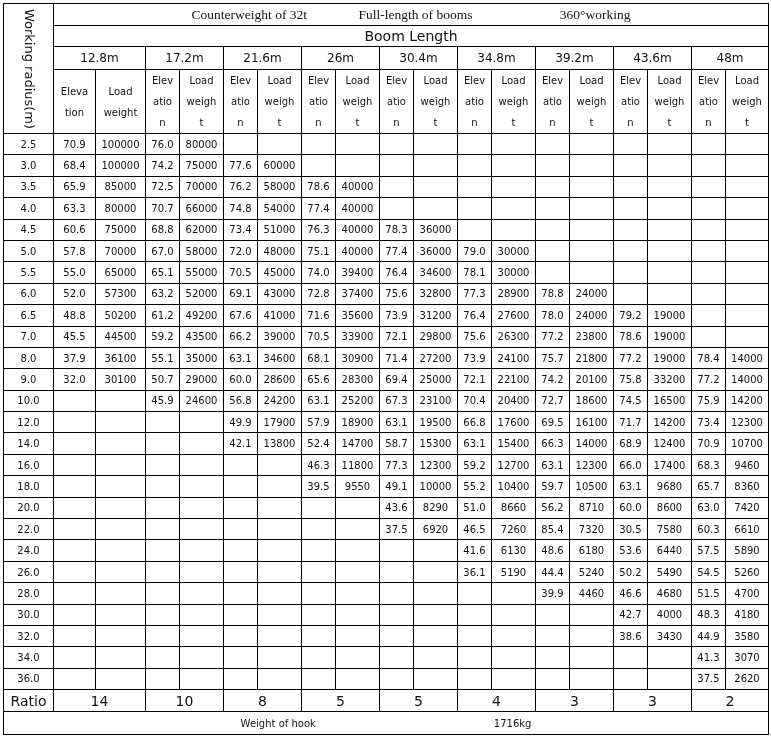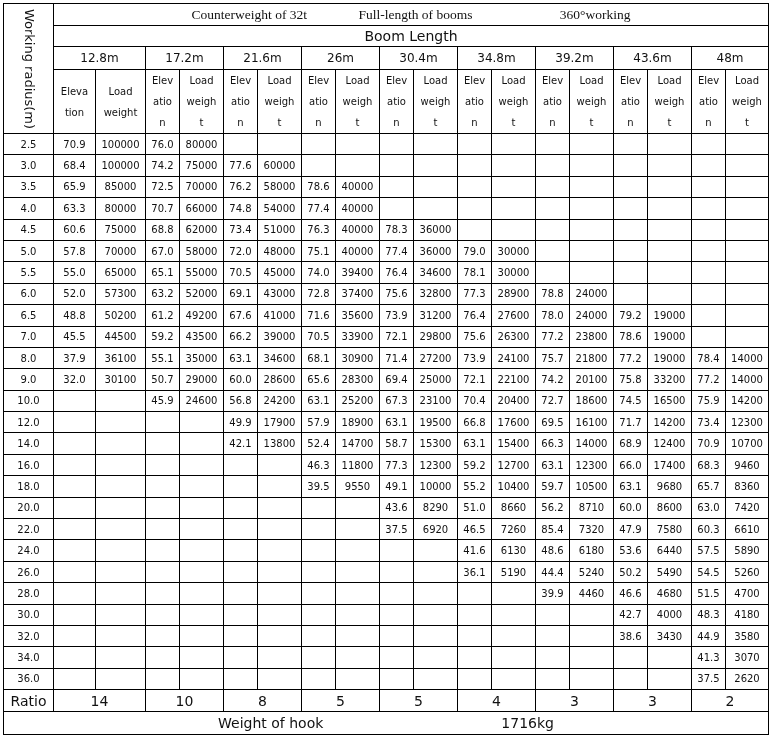--- a/index.html
+++ b/index.html
@@ -30,21 +30,21 @@
   .sub-cell { font-size: 10px; line-height: 21px; height: 61px; white-space: normal !important; }
   .sub-cell .w { display: block; }
   .radius-head { position: relative; }
   .radius-head .rot {
     position: absolute; left: 50%; top: 50%;
     transform: translate(-50%, -50%) rotate(90deg);
     font-size: 13px; white-space: nowrap;
   }
   tr.data td { height: 20.4px; font-size: 10px; }
   tr.ratio td { height: 21px; font-size: 14px; }
-  .hook-cell { height: 22px; font-size: 14px; }
+  .hook-cell { height: 22px; font-size: 10px; }
   .hook-cell .h1 { margin-right: 178px; }
 </style>
 </head>
 <body>
 
 <table class="chart">
   <colgroup>
     <col style="width:50px">
     <col style="width:42px">
       <col style="width:50px">
@@ -567,21 +567,21 @@
         <td></td>
         <td></td>
         <td></td>
         <td></td>
         <td>37.5</td>
         <td>6920</td>
         <td>46.5</td>
         <td>7260</td>
         <td>85.4</td>
         <td>7320</td>
-        <td>47.9</td>
+        <td>30.5</td>
         <td>7580</td>
         <td>60.3</td>
         <td>6610</td>
       </tr>
       <tr class="data">
         <td>24.0</td>
         <td></td>
         <td></td>
         <td></td>
         <td></td>

